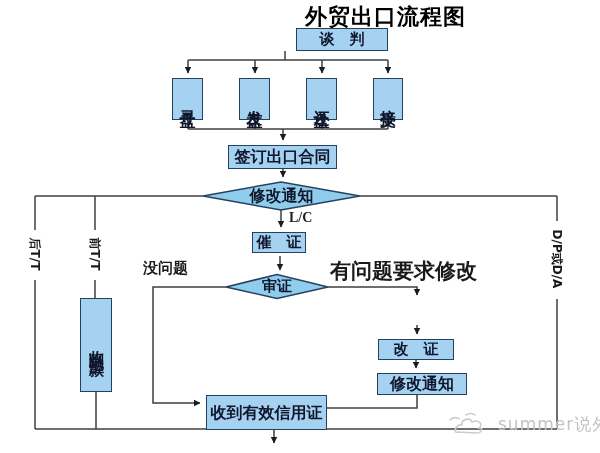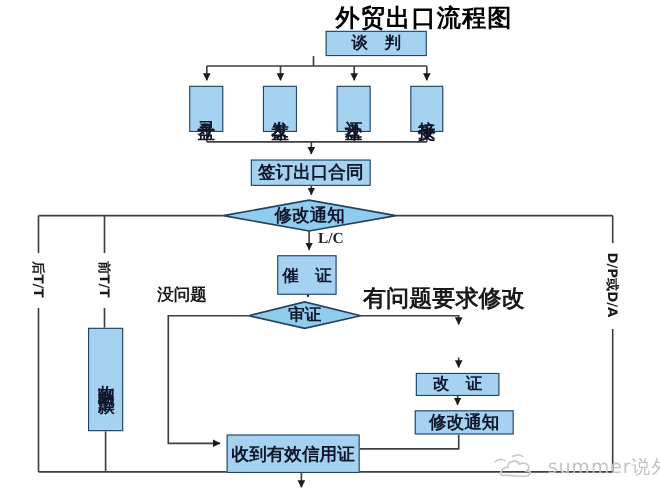--- a/index.html
+++ b/index.html
@@ -100,21 +100,21 @@
 
   <div class="box vtext" style="left:172px;top:78px;width:31px;height:42px;font-size:16px;">寻盘</div>
   <div class="box vtext" style="left:239px;top:78px;width:31px;height:42px;font-size:16px;">发盘</div>
   <div class="box vtext" style="left:306px;top:78px;width:31px;height:42px;font-size:16px;">还盘</div>
   <div class="box vtext" style="left:373px;top:78px;width:30px;height:42px;font-size:16px;">接受</div>
 
   <div class="box" style="left:228px;top:145px;width:109px;height:24px;font-size:16px;">签订出口合同</div>
 
   <div class="dtext" style="left:221px;top:188px;width:121px;height:16px;font-size:16px;">修改通知</div>
 
-  <div class="box" style="left:252px;top:232px;width:54px;height:36px;font-size:15px;">催　证</div>
+  <div class="box" style="left:252px;top:232px;width:54px;height:21px;font-size:15px;">催　证</div>
 
   <div class="dtext" style="left:237px;top:279px;width:80px;height:15px;font-size:15px;">审证</div>
 
   <div class="box" style="left:378px;top:339px;width:76px;height:21px;font-size:15px;">改　证</div>
   <div class="box" style="left:377px;top:373px;width:90px;height:22px;font-size:16px;">修改通知</div>
 
   <div class="box" style="left:206px;top:395px;width:121px;height:35px;font-size:16px;">收到有效信用证</div>
 
   <div class="box vtext" style="left:80px;top:298px;width:32px;height:94px;font-size:15px;letter-spacing:3px;">收到电汇款</div>
 

